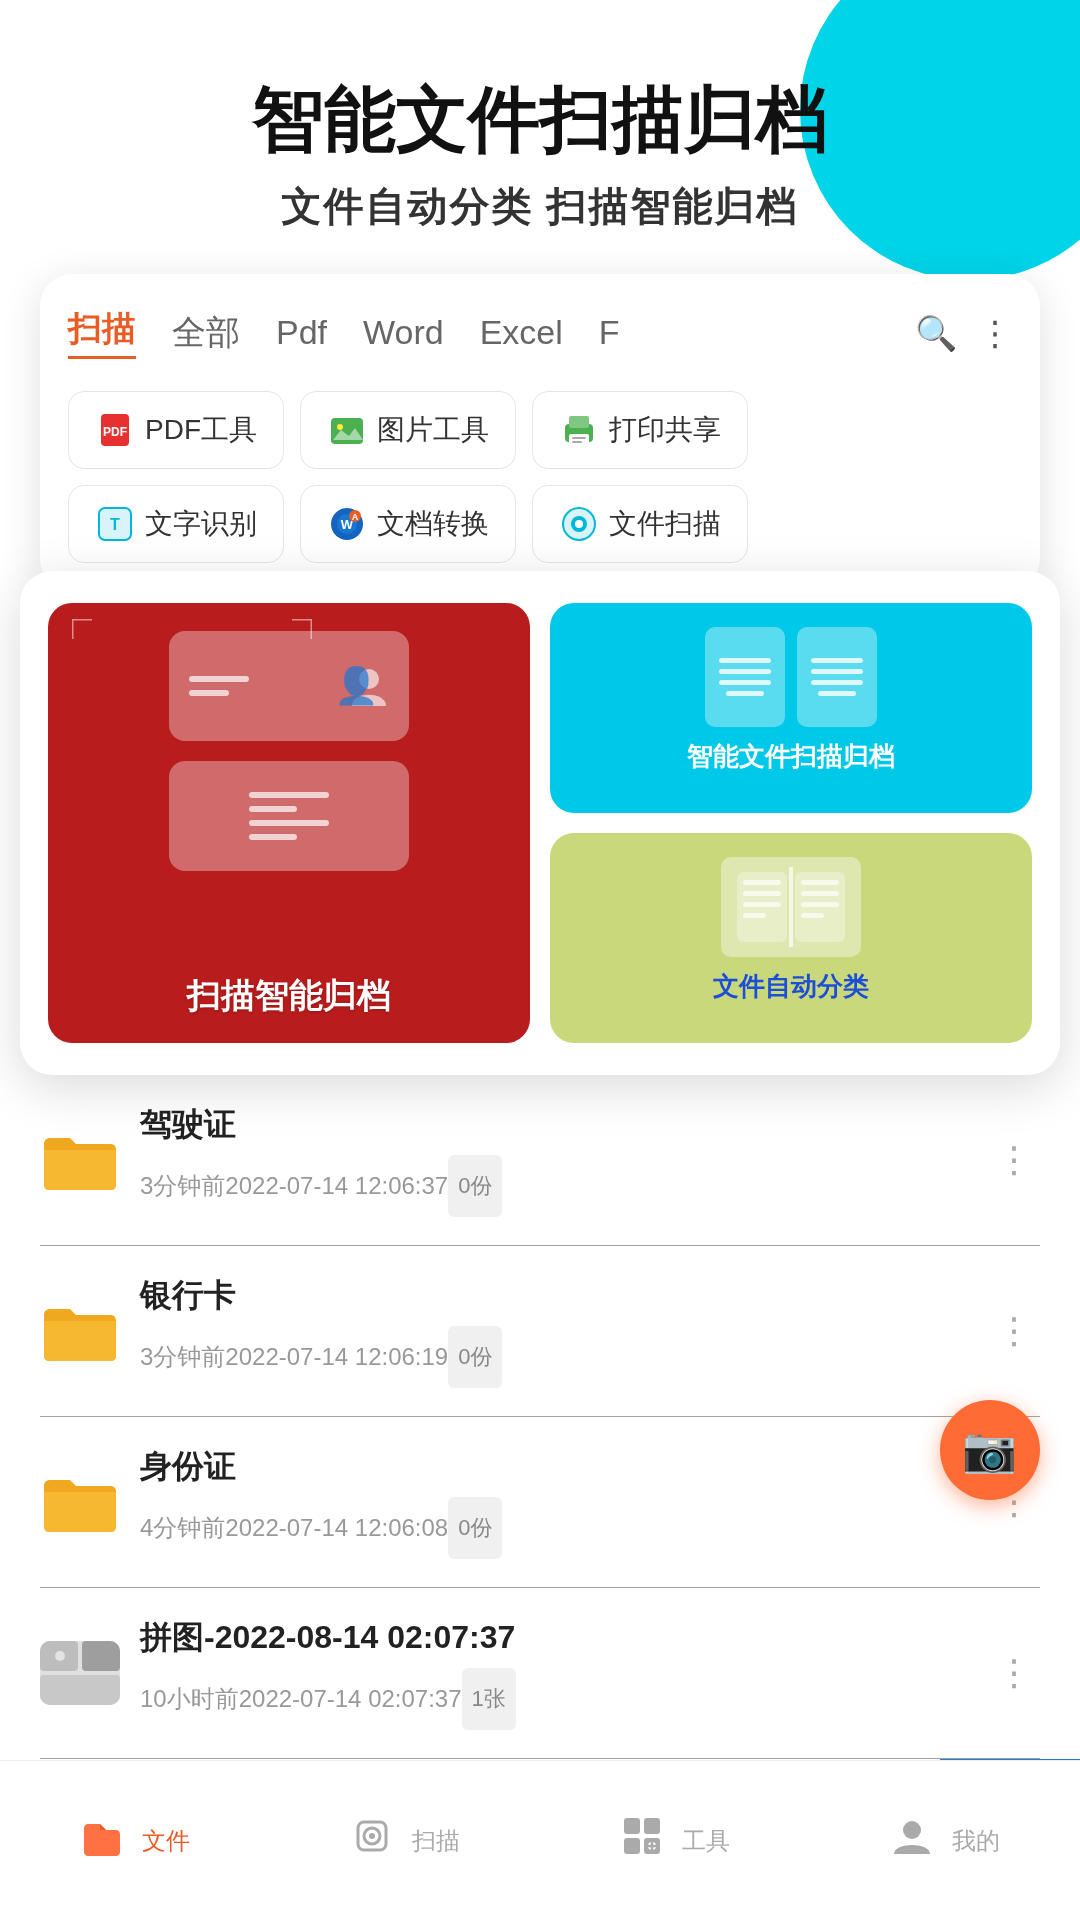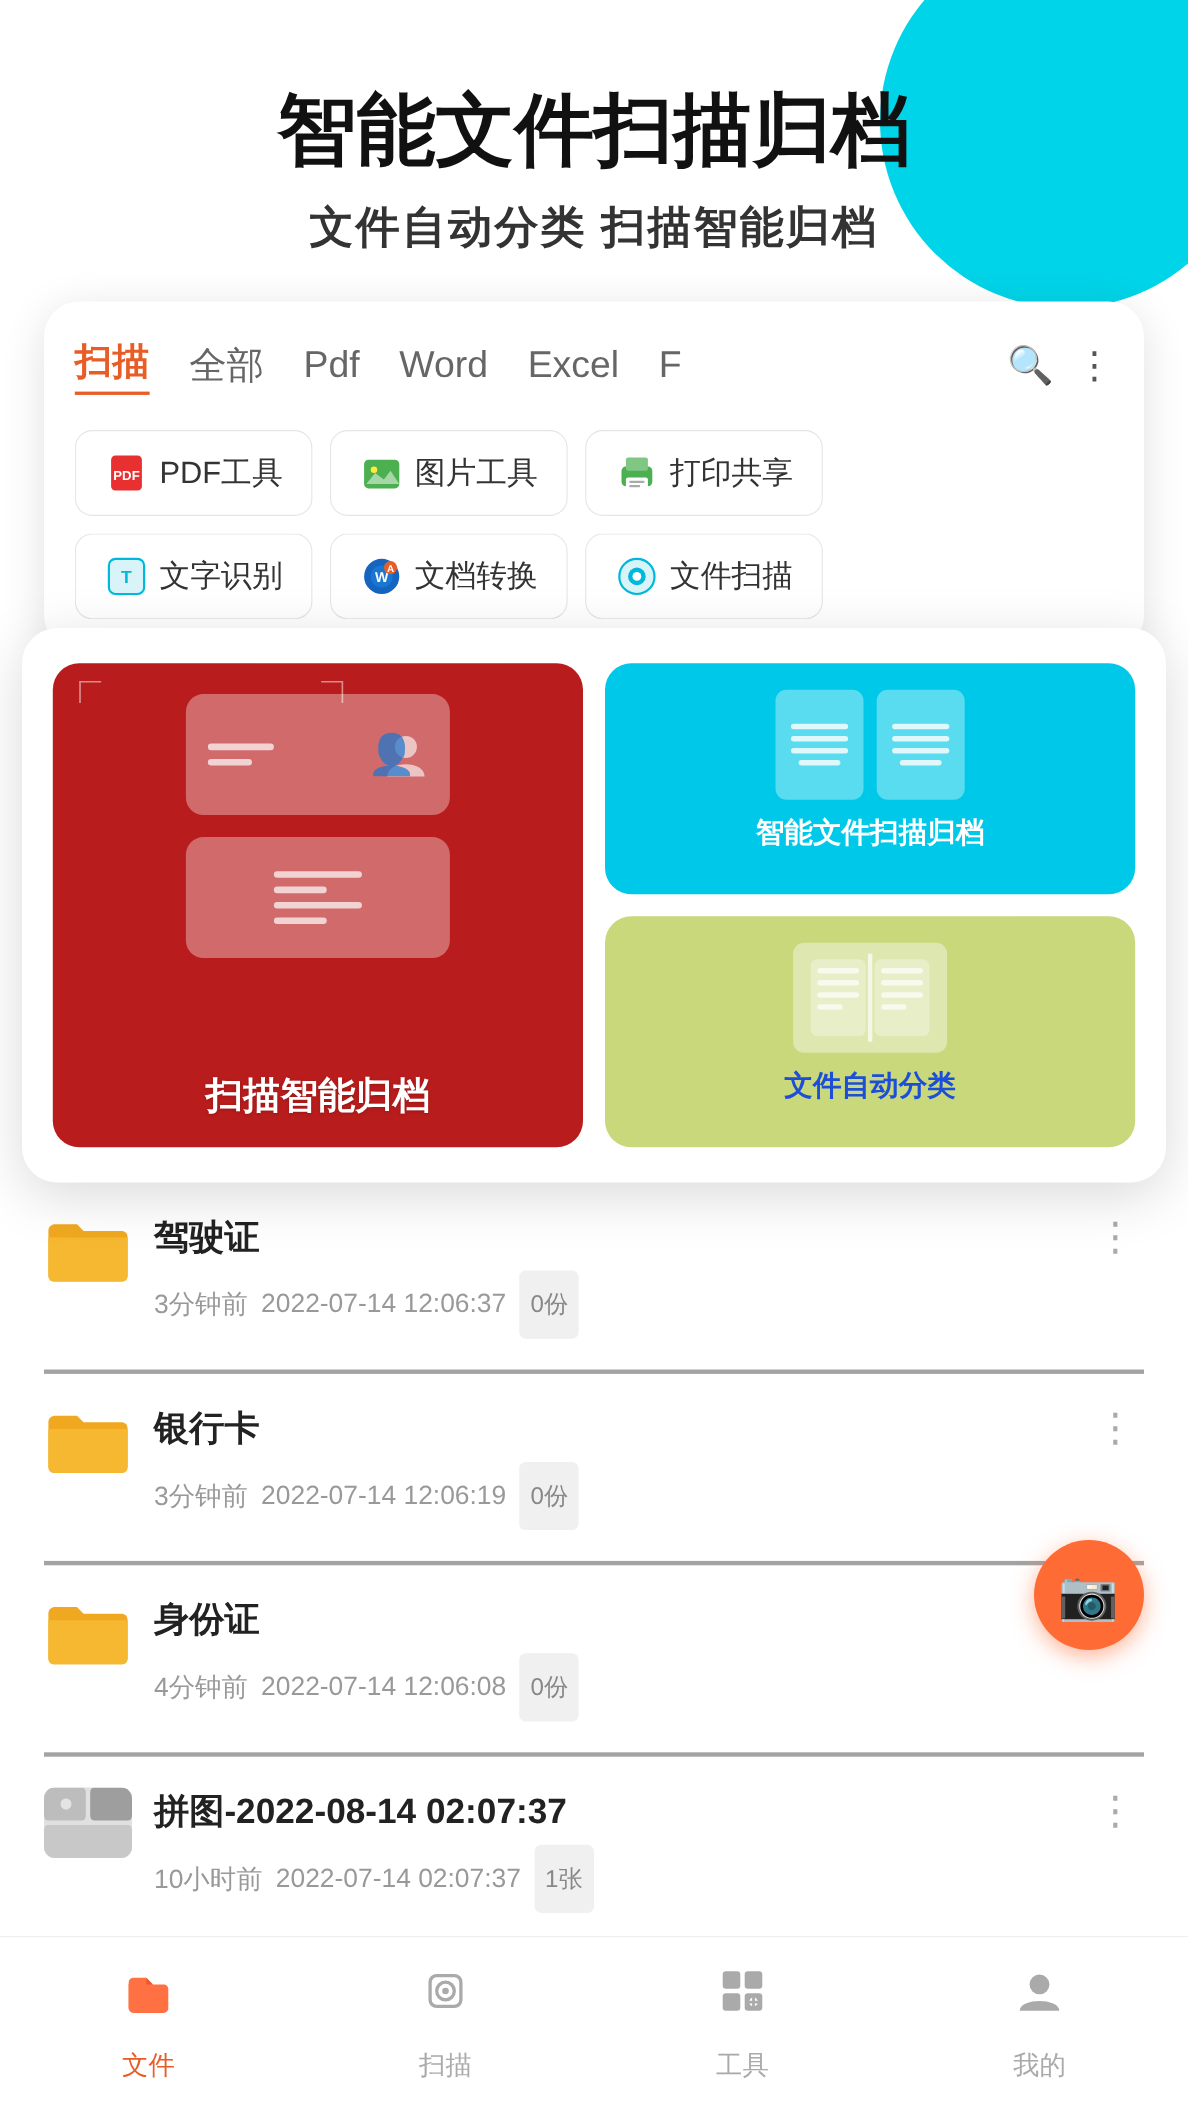--- a/index.html
+++ b/index.html
@@ -330,23 +330,23 @@
     
     .file-list {
       position: relative;
       z-index: 2;
       background: #fff;
       margin-top: 0;
       padding: 0 40px;
     }
     .file-item {
       display: flex;
-      align-items: flex-start;
+      align-items: center;
       padding: 28px 0;
-      border-bottom: 4px solid #a3a3a3;
+      border-bottom: 1px solid #a3a3a3;
       gap: 20px;
     }
     .file-folder-icon {
       width: 80px;
       height: 64px;
       flex-shrink: 0;
     }
     .file-info {
       flex: 1;
     }
@@ -354,21 +354,21 @@
       font-size: 32px;
       font-weight: 600;
       color: #222;
       margin-bottom: 8px;
     }
     .file-meta {
       font-size: 24px;
       color: #999;
       display: flex;
       align-items: center;
-      gap: 12px;
+      gap: 0;
     }
     .file-badge {
       background: #f0f0f0;
       border-radius: 6px;
       padding: 16px 10px;
       font-size: 22px;
       color: #888;
     }
     .file-more-btn {
       color: #aaa;
@@ -407,21 +407,21 @@
       height: 160px;
       background: #fff;
       border-top: 1px solid #eee;
       display: flex;
       align-items: center;
       z-index: 20;
     }
     .nav-item {
       flex: 1;
       display: flex;
-      flex-direction: column;
+      flex-direction: row;
       align-items: center;
       justify-content: center;
       gap: 18px;
       cursor: pointer;
     }
     .nav-icon {
       font-size: 44px;
     }
     .nav-label {
       font-size: 24px;

